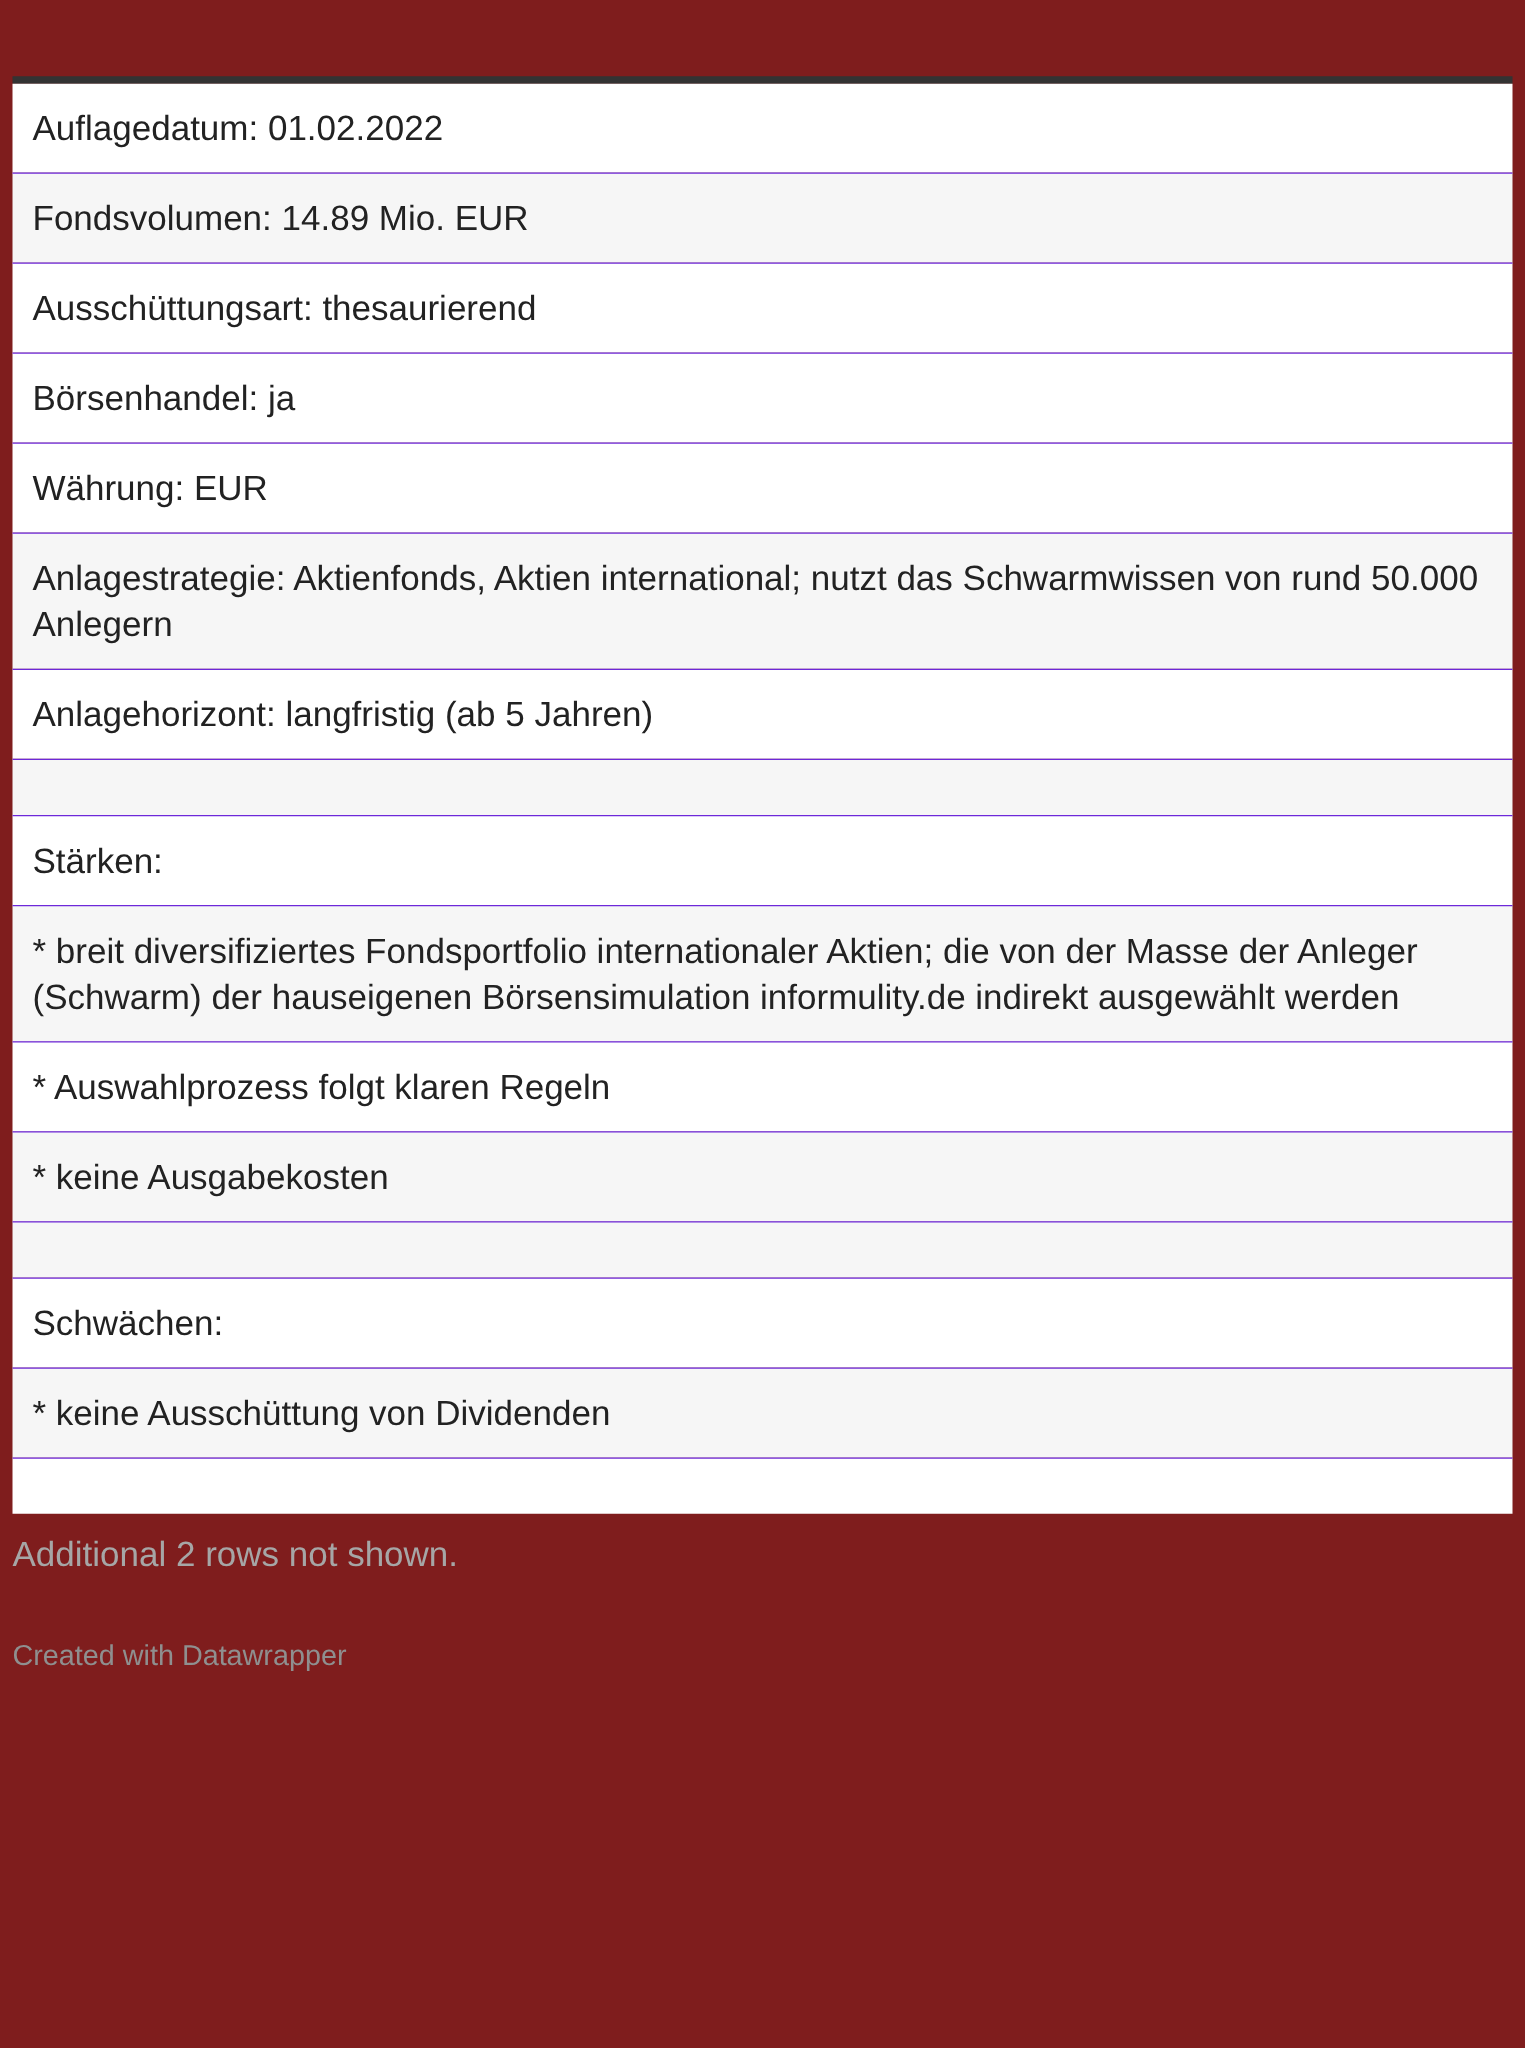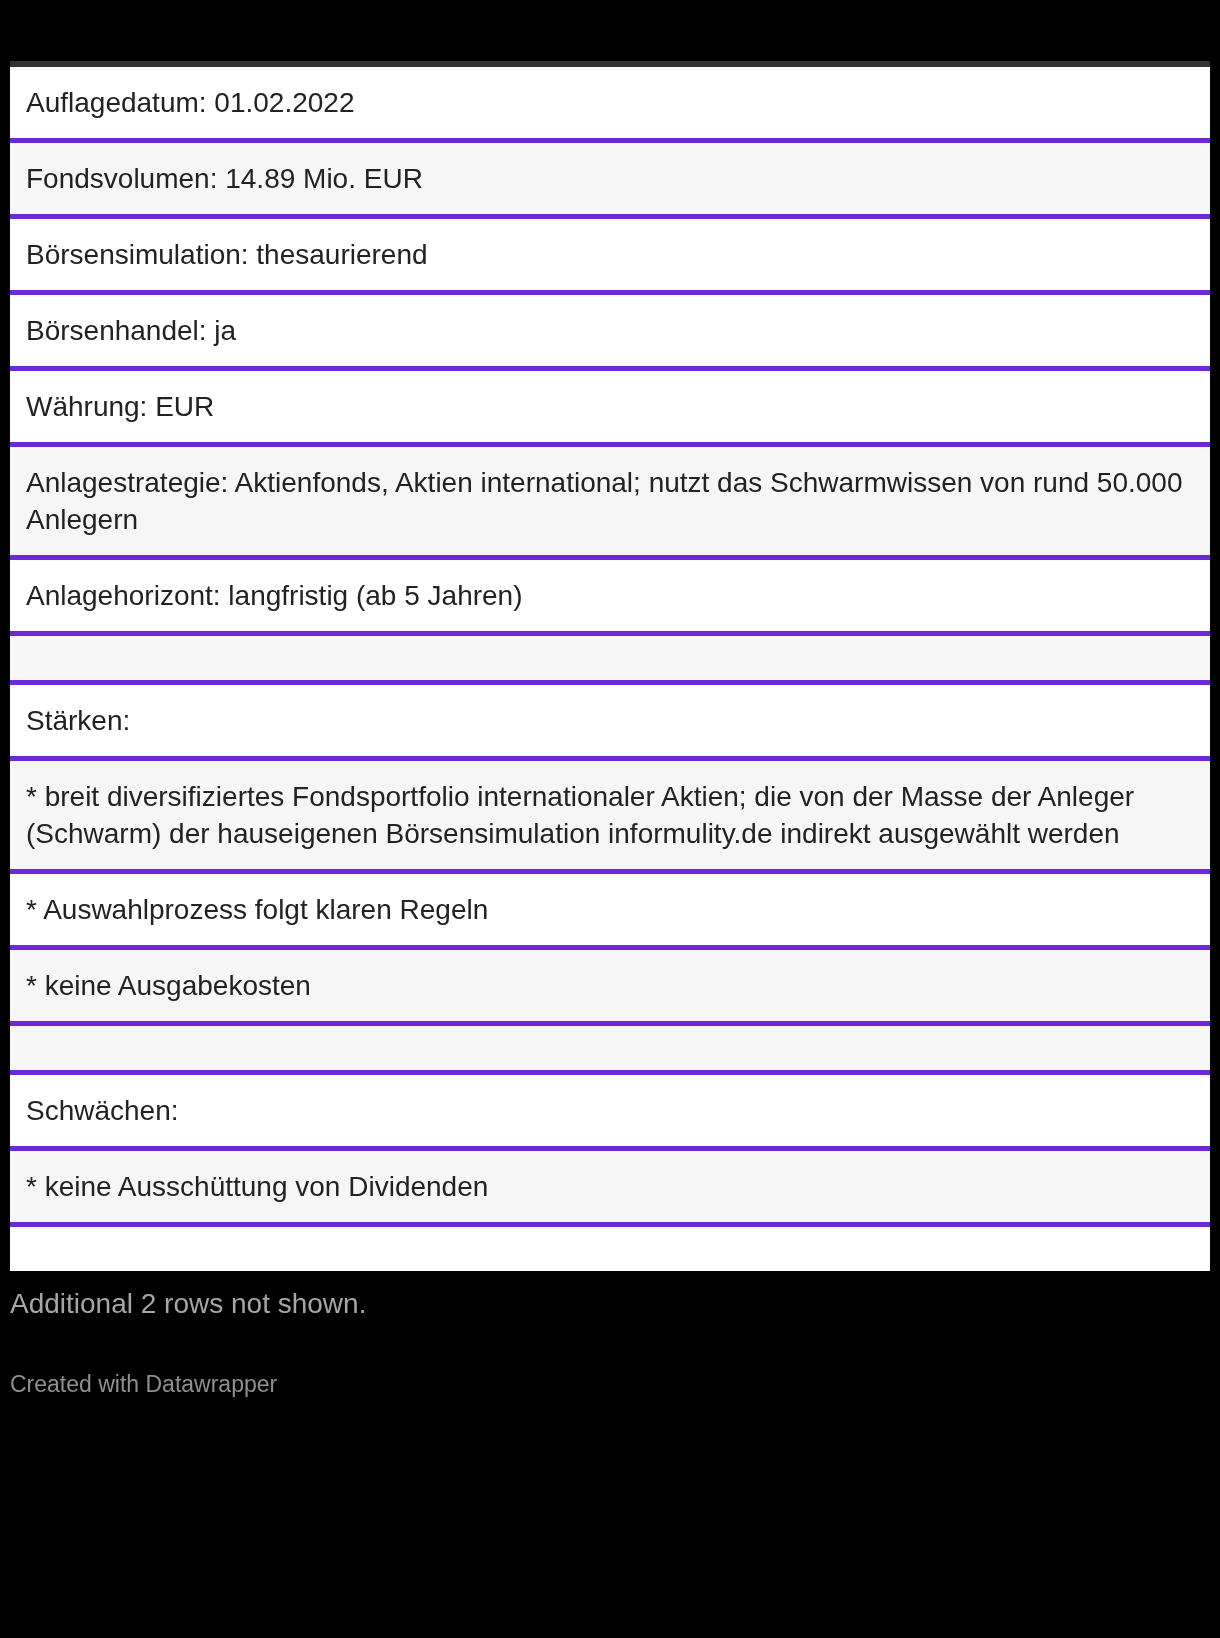--- a/index.html
+++ b/index.html
@@ -5,39 +5,39 @@
   html, body {
     margin: 0;
     padding: 0;
     background: #ffffff;
     font-family: "Liberation Sans", sans-serif;
   }
   .page {
     position: relative;
     width: 1220px;
     height: 1638px;
-    background: #000000;
+    background: #7f1d1d;
     overflow: hidden;
   }
   .table-wrap {
     margin: 61px 10px 0 10px;
   }
   .top-rule {
     height: 6px;
     background: #333333;
   }
   .row {
     padding: 17px 16px;
     font-size: 28px;
     line-height: 37px;
     color: #222222;
     background: #ffffff;
   }
   .row + .row {
-    border-top: 5px solid #6d28d9;
+    border-top: 1px solid #6d28d9;
   }
   .row.striped {
     background: #f6f6f6;
   }
   .row.empty {
     padding: 17px 16px;
   }
   .row.empty span {
     display: block;
     height: 10px;
@@ -60,21 +60,21 @@
 </head>
 <body>
 
 <div class="page">
 
   <div class="table-wrap">
     <div class="top-rule"></div>
     <div id="rows">
         <div class="row"><span>Auflagedatum: 01.02.2022</span></div>
         <div class="row striped"><span>Fondsvolumen: 14.89 Mio. EUR</span></div>
-        <div class="row"><span>Börsensimulation: thesaurierend</span></div>
+        <div class="row"><span>Ausschüttungsart: thesaurierend</span></div>
         <div class="row"><span>Börsenhandel: ja</span></div>
         <div class="row"><span>Währung: EUR</span></div>
         <div class="row striped"><span>Anlagestrategie: Aktienfonds, Aktien international; nutzt das Schwarmwissen von rund 50.000 Anlegern</span></div>
         <div class="row"><span>Anlagehorizont: langfristig (ab 5 Jahren)</span></div>
         <div class="row striped empty">
           <span></span>
         </div>
         <div class="row"><span>Stärken:</span></div>
         <div class="row striped"><span>* breit diversifiziertes Fondsportfolio internationaler Aktien; die von der Masse der Anleger (Schwarm) der hauseigenen Börsensimulation informulity.de indirekt ausgewählt werden</span></div>
         <div class="row"><span>* Auswahlprozess folgt klaren Regeln</span></div>

